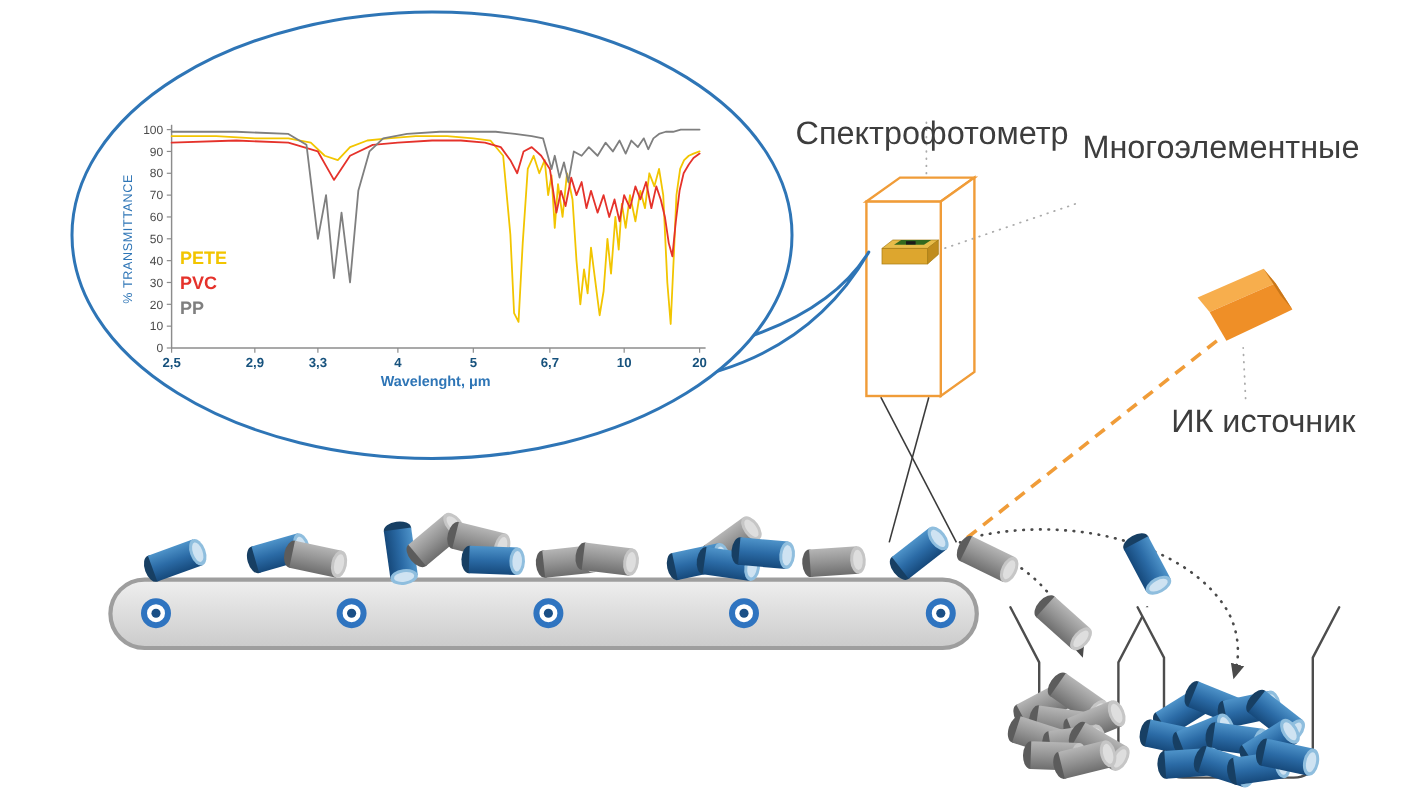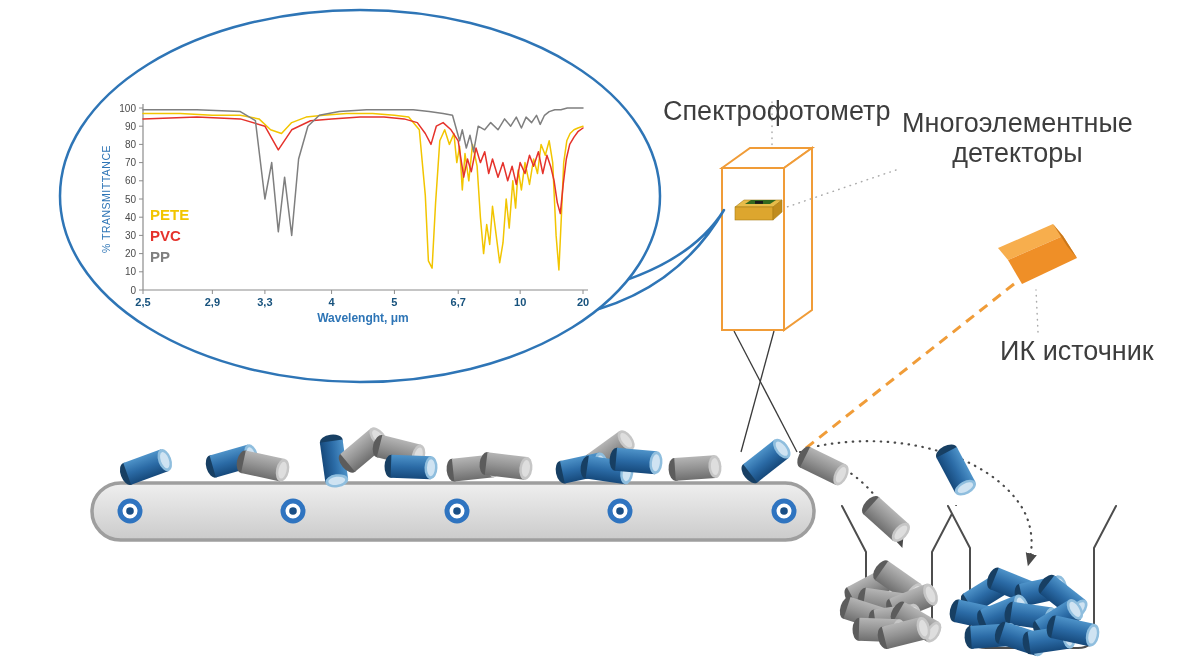--- a/index.html
+++ b/index.html
@@ -280,18 +280,17 @@
         <text x="150" y="220" font-size="15" font-weight="bold" fill="#F2C500">PETE</text>
         <text x="150" y="241" font-size="15" font-weight="bold" fill="#E5322B">PVC</text>
         <text x="150" y="262" font-size="15" font-weight="bold" fill="#7F7F7F">PP</text>
       </g>
   </svg>
 
   <div class="lbl" style="left:663px;top:48px;margin-top:48px;">Спектрофотометр</div>
 
   <div class="lbl" style="left:902px;top:108px;text-align:center;">
     <div>Многоэлементные</div>
-    <div>детекторы</div>
   </div>
 
-  <div class="lbl" style="left:976px;top:336px;margin-left:24px;">ИК источник</div>
+  <div class="lbl" style="left:976px;top:336px;">ИК источник</div>
 
 </div>
 
 </body></html>

